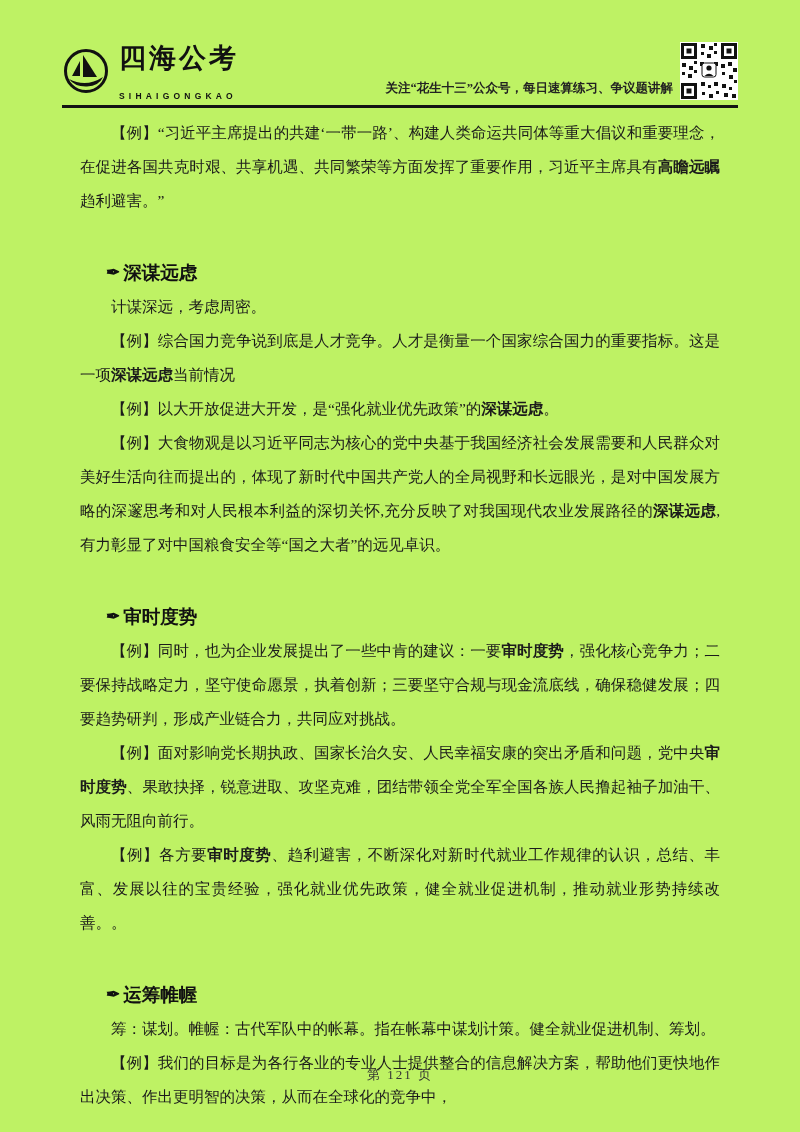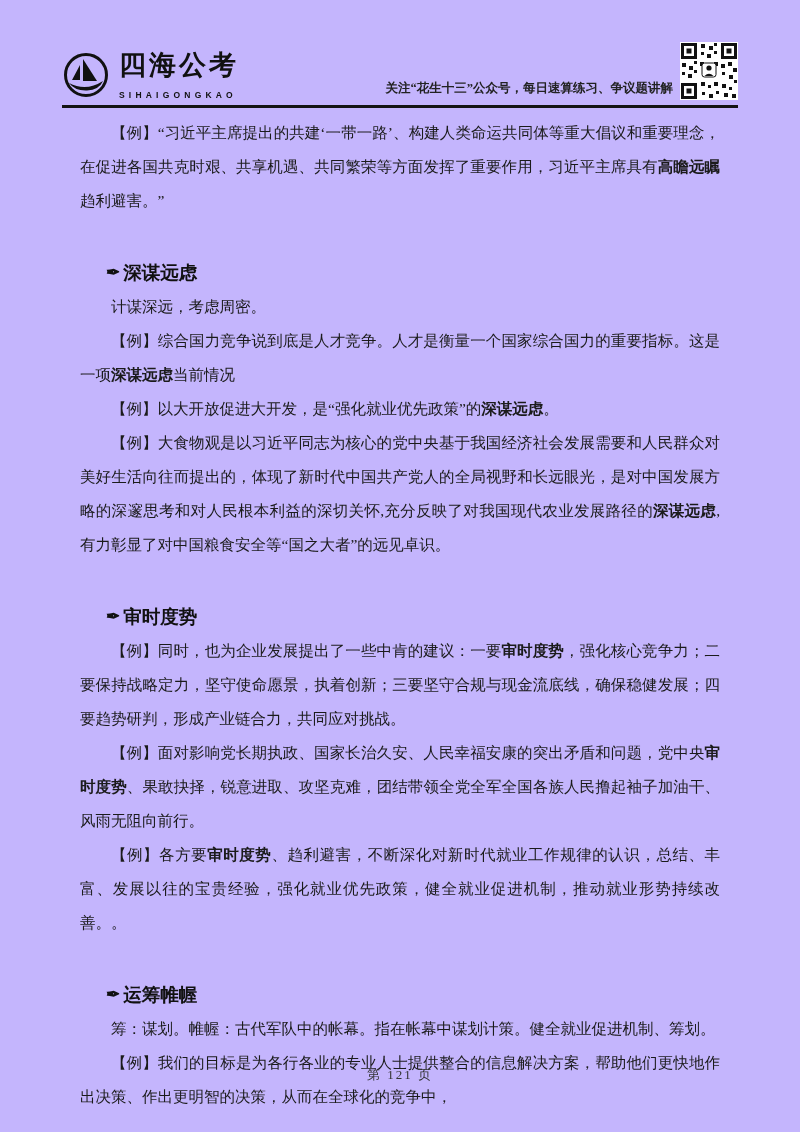--- a/index.html
+++ b/index.html
@@ -5,40 +5,40 @@
   * { box-sizing: border-box; }
   html, body { margin: 0; padding: 0; }
   body {
     width: 800px; height: 1132px;
     background: #e8e8e8;
     font-family: "Liberation Serif", serif;
   }
   .page {
     position: relative;
     width: 800px; height: 1132px;
-    background: #c4b5fd;
+    background: #bef264;
     color: #1c1c1c;
     overflow: hidden;
   }
   
   .header { padding: 42px 62px 0 62px; }
   .header-row {
     display: flex; justify-content: space-between; align-items: flex-end;
   }
   .logo { display: flex; align-items: center; gap: 9px; }
   .logo-mark { width: 48px; height: 48px; flex: 0 0 auto; }
   .logo-text { display: flex; flex-direction: column; line-height: 1; }
   .logo-cn {
     font-family: "Liberation Sans", sans-serif;
     font-size: 27px; font-weight: bold; letter-spacing: 3px; color: #111;
   }
   .logo-en {
     font-family: "Liberation Sans", sans-serif;
     font-size: 8.5px; font-weight: bold; letter-spacing: 4.2px;
-    color: #111; margin-top: 12px;
+    color: #111; margin-top: 20px;
   }
   .header-right { display: flex; align-items: flex-end; gap: 7px; }
   .tagline {
     font-size: 12.5px; font-weight: bold; color: #222;
     padding-bottom: 3px; white-space: nowrap;
   }
   .qr { width: 58px; height: 58px; flex: 0 0 auto; }
   .header-rule {
     margin-top: 5px;
     border-bottom: 3.5px solid #141414;

